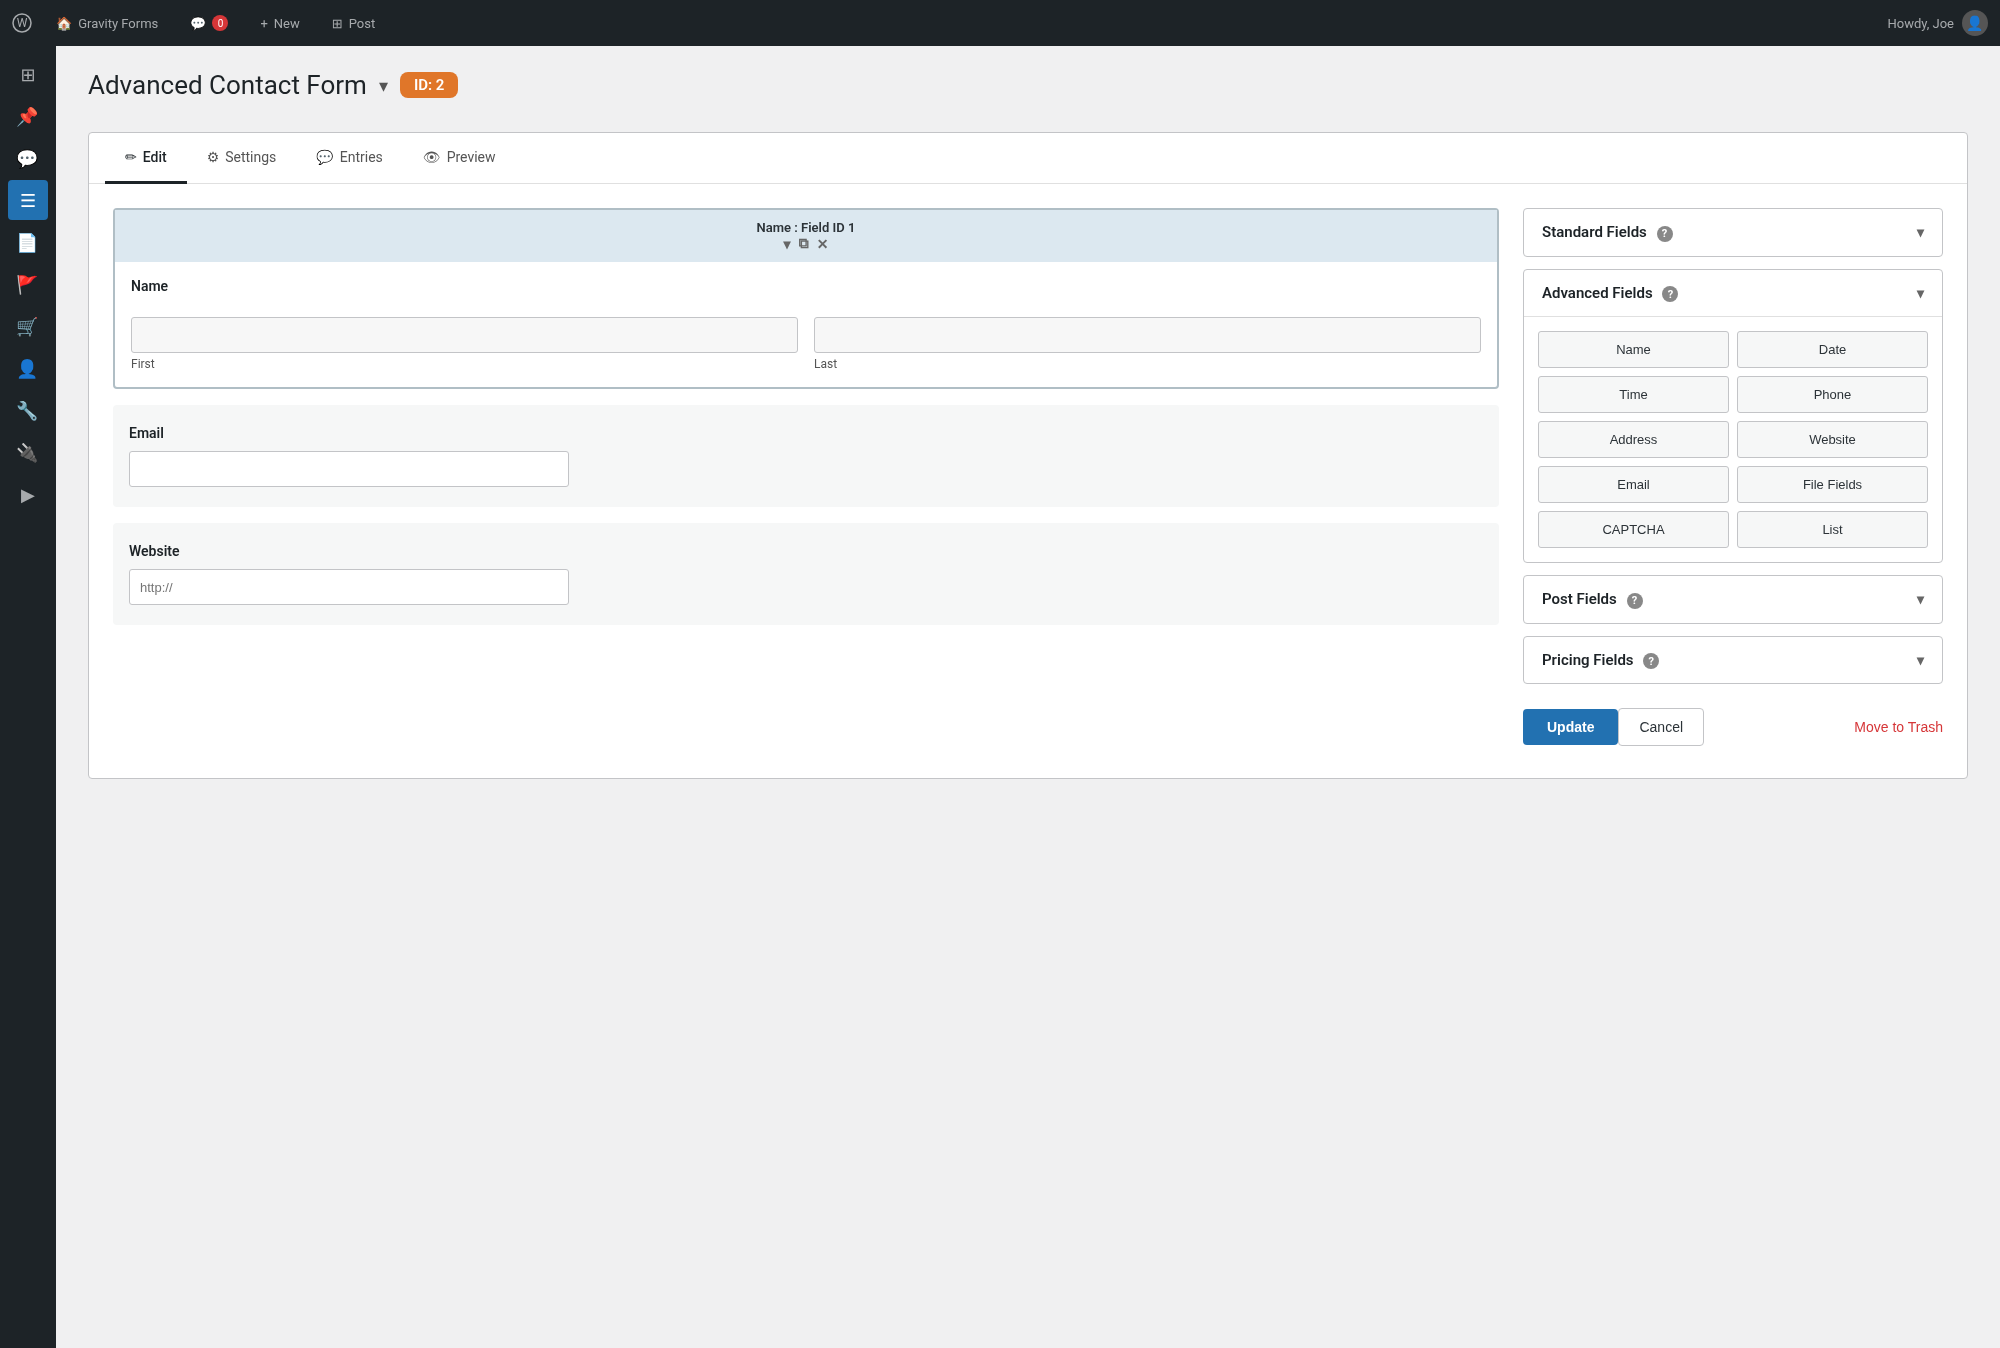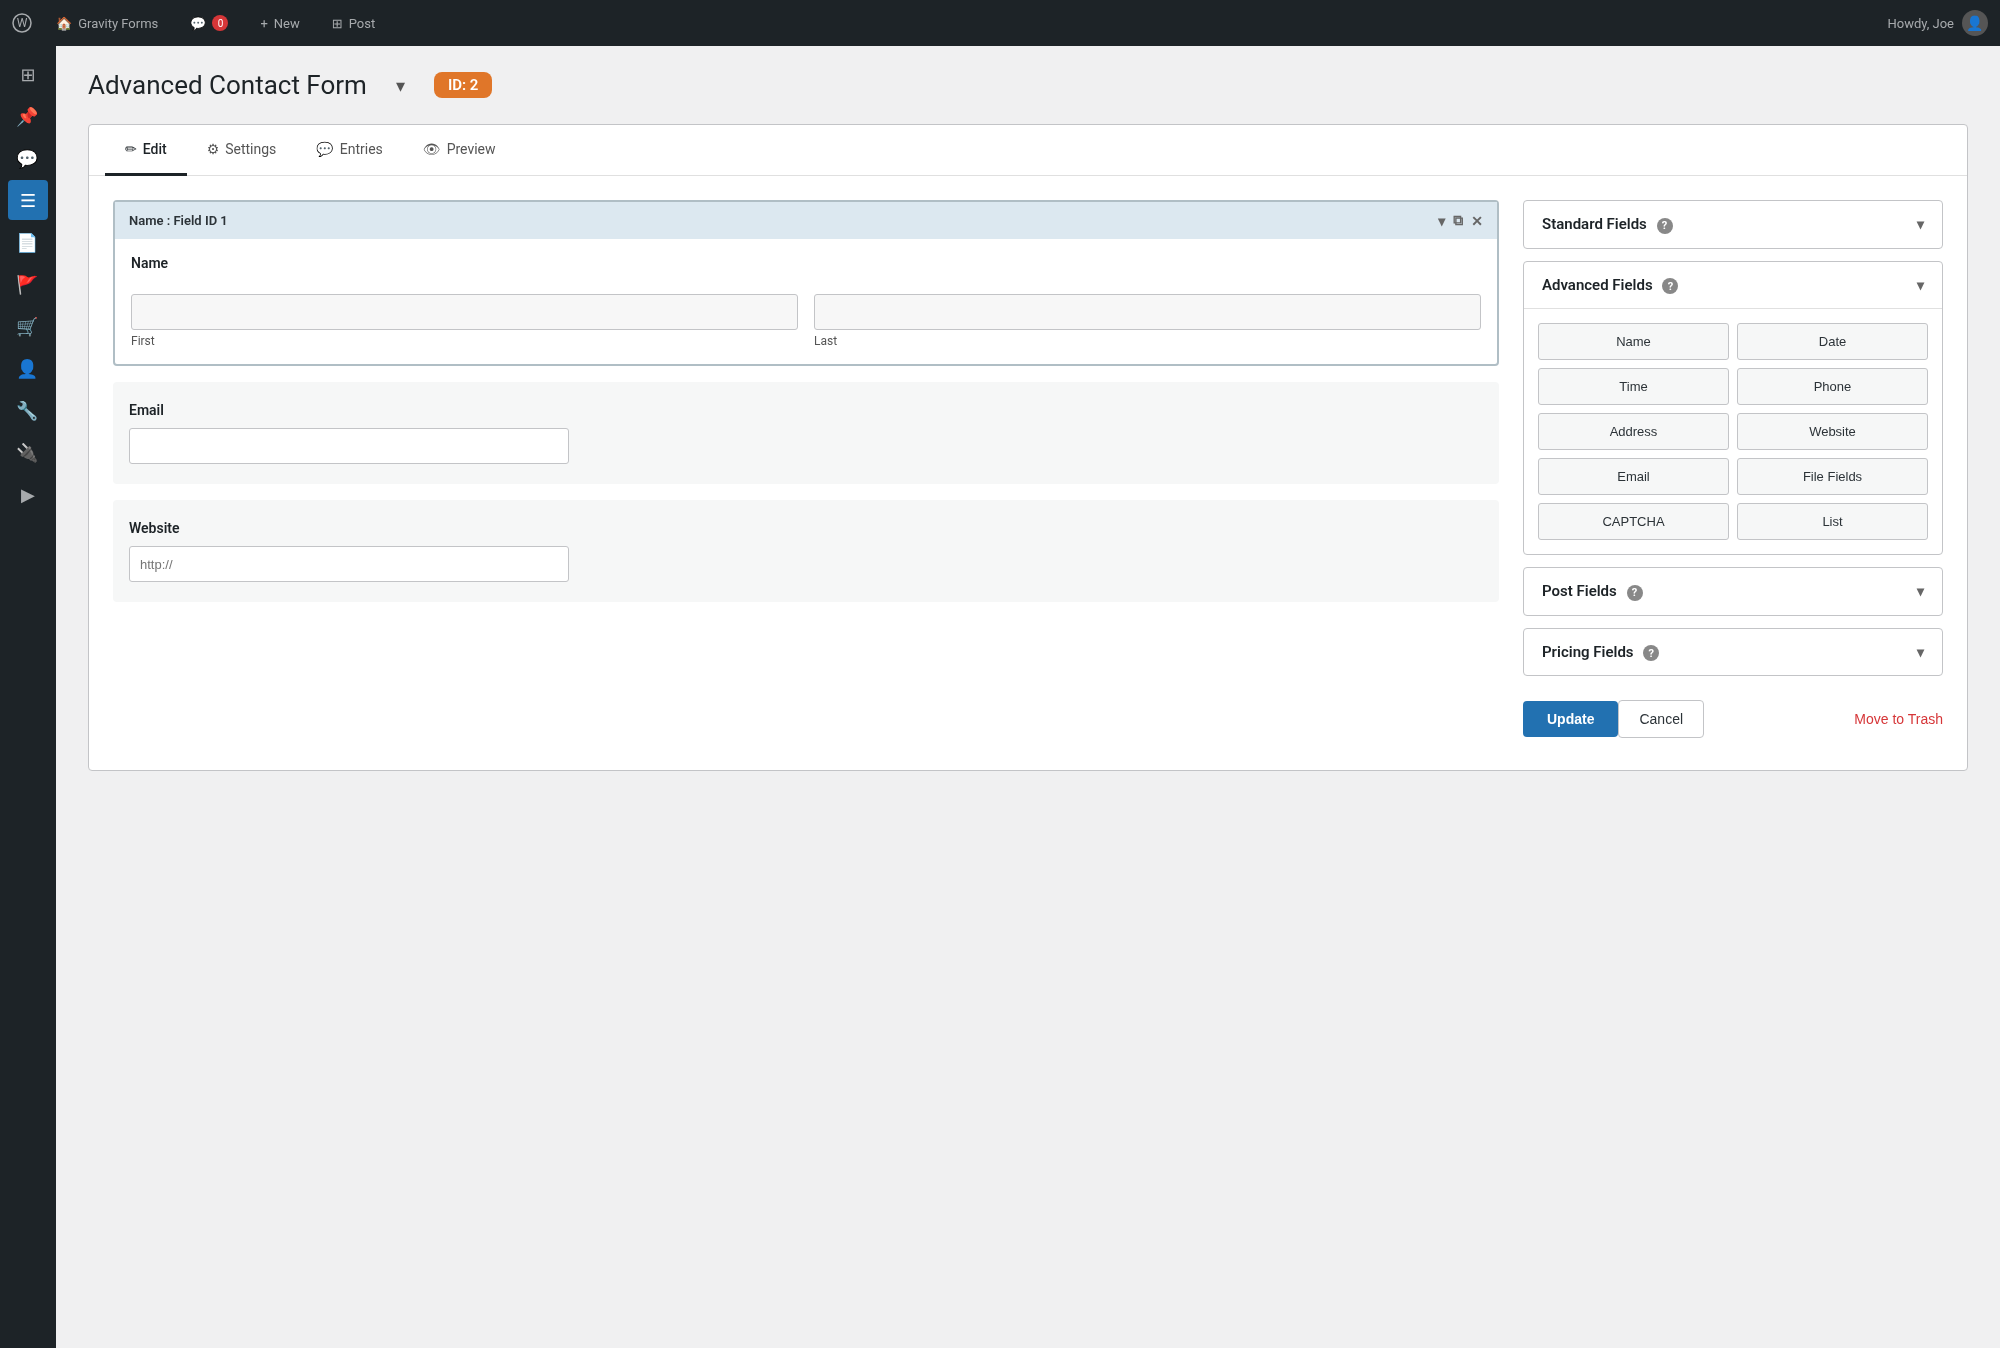--- a/index.html
+++ b/index.html
@@ -58,22 +58,22 @@
       flex: 1;
       overflow-y: auto;
       padding: 24px 32px;
       background: #f0f0f1;
     }
 
     
     .page-header {
       display: flex;
       align-items: center;
-      gap: 29px;
-      margin-bottom: 24px;
+      gap: 12px;
+      margin-bottom: 32px;
     }
     .page-title {
       font-size: 26px;
       font-weight: 400;
       color: #1d2327;
     }
     .dropdown-arrow { font-size: 18px; color: #555; cursor: pointer; }
     .id-badge {
       background: #e07629;
       color: #fff;
@@ -135,20 +135,21 @@
     }
     .field-block-header {
       background: #dce8f0;
       padding: 10px 14px;
       display: flex;
       align-items: center;
       justify-content: space-between;
       font-size: 13px;
       font-weight: 600;
       color: #2c3338;
+      flex-direction: column;
     }
     .field-block-header-actions {
       display: flex;
       gap: 8px;
       align-items: center;
     }
     .field-block-header-actions span {
       cursor: pointer;
       font-size: 14px;
       color: #666;

